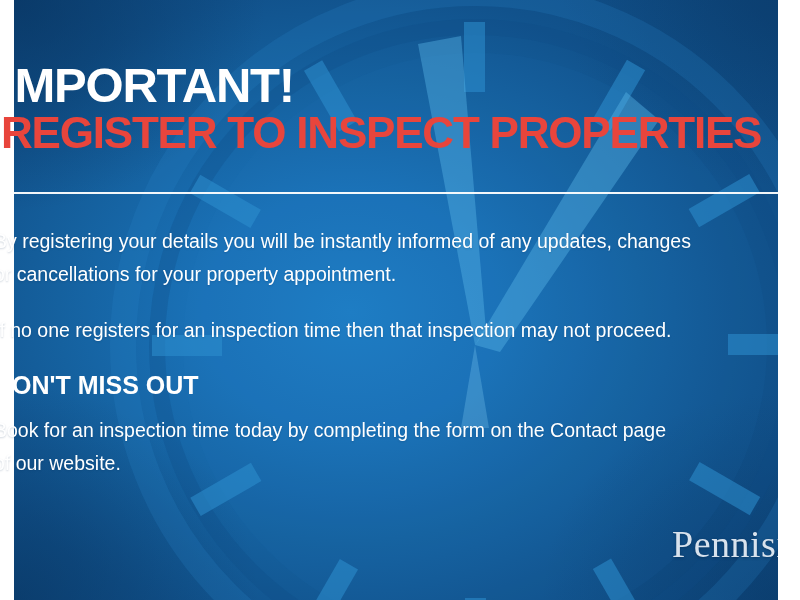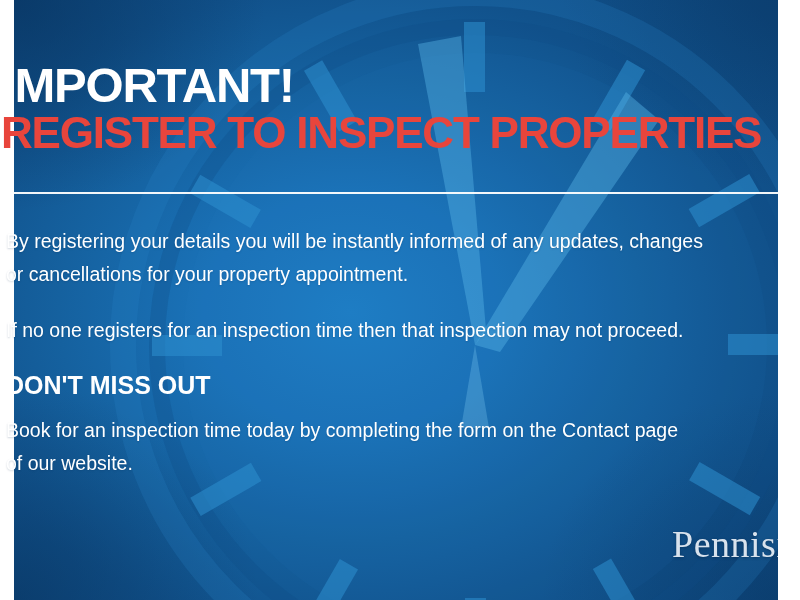--- a/index.html
+++ b/index.html
@@ -92,21 +92,21 @@
     top: 192px;
     width: 764px;
     height: 2px;
     background: #ffffff;
     opacity: 0.95;
   }
 
   
   .body-wrap {
     position: absolute;
-    left: 12px;
+    left: 0px;
     top: 225px;
     width: 728px;
   }
   .body-line {
     margin: 0;
     color: #ffffff;
     font-family: "Liberation Sans", sans-serif;
     font-size: 19.5px;
     font-weight: 400;
     line-height: 33px;

